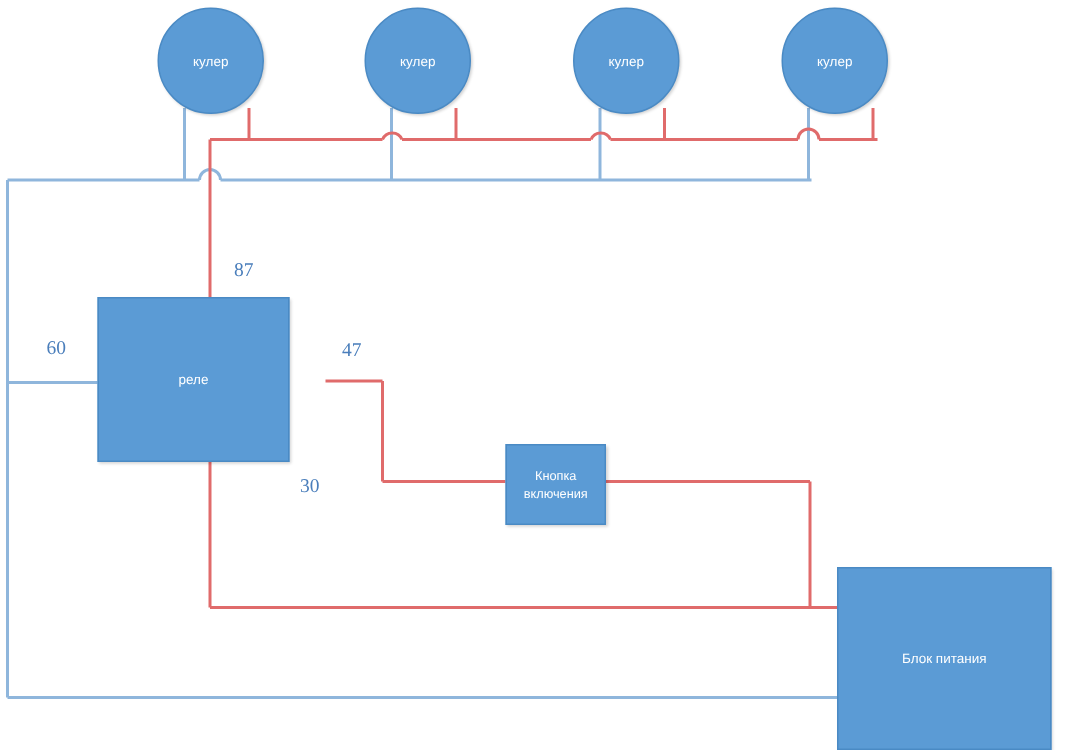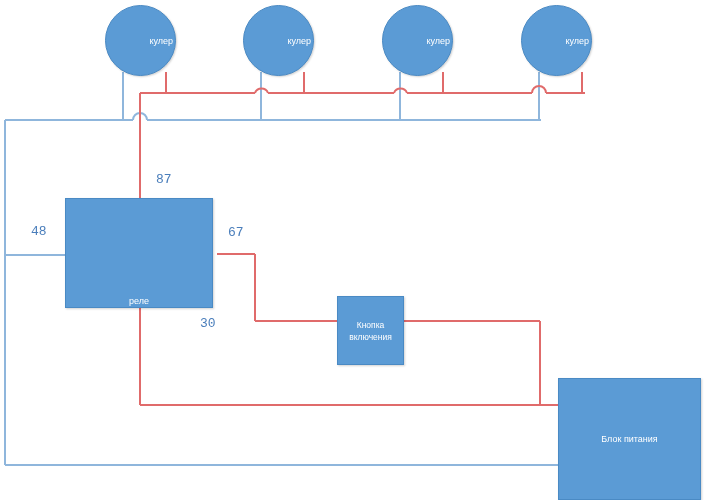--- a/index.html
+++ b/index.html
@@ -35,42 +35,41 @@
     align-items: center;
     justify-content: center;
     text-align: center;
     color: #ffffff;
     font-size: 9px;
     line-height: 12px;
     box-sizing: border-box;
   }
   .node.circle {
     border-radius: 50%;
-    text-align: right;
   }
   .node-label {
     display: block;
     width: 100%;
     padding: 0 2px;
     white-space: pre-line;
   }
   .cooler-1 { left: 105px; top: 5px;  width: 71px; height: 71px; }
   .cooler-2 { left: 243px; top: 5px;  width: 71px; height: 71px; }
   .cooler-3 { left: 382px; top: 5px;  width: 71px; height: 71px; }
   .cooler-4 { left: 521px; top: 5px;  width: 71px; height: 71px; }
 
-  .relay       { left: 65px;  top: 198px; width: 148px; height: 110px; align-items: flex-end; }
-  .power-btn   { left: 337px; top: 296px; width: 67px;  height: 69px; font-size: 8.5px; }
+  .relay       { left: 65px;  top: 198px; width: 128px; height: 110px; }
+  .power-btn   { left: 337px; top: 296px; width: 67px;  height: 54px; font-size: 8.5px; }
   .power-unit  { left: 558px; top: 378px; width: 143px; height: 122px; text-align: center; }
 
   .term {
     position: absolute;
     color: #4A7EBB;
     font-size: 13px;
-    font-family: Liberation Mono, monospace;
+    font-family: Liberation Serif, serif;
     white-space: nowrap;
     text-align: center;
   }
   .term-87 { left: 156px; top: 172px; }
   .term-85 { left: 31px;  top: 224px; }
   .term-86 { left: 228px; top: 225px; }
   .term-30 { left: 156px; top: 316px; margin-left: 44px; }
 </style>
 </head>
 <body>
@@ -148,17 +147,17 @@
   <div class="node power-btn">
     <span class="node-label">Кнопка
 включения</span>
   </div>
 
   <div class="node power-unit">
     <span class="node-label">Блок питания</span>
   </div>
 
   <div class="term term-87">87</div>
-  <div class="term term-85">48</div>
-  <div class="term term-86">67</div>
+  <div class="term term-85">60</div>
+  <div class="term term-86">47</div>
   <div class="term term-30">30</div>
 
 </div>
 
 </body></html>

